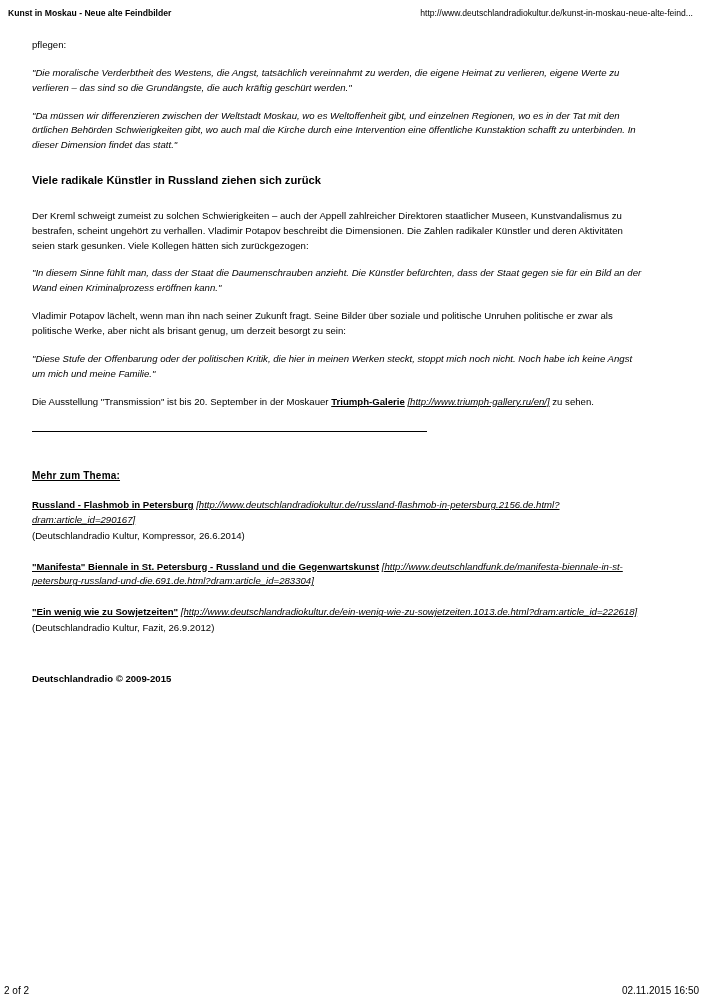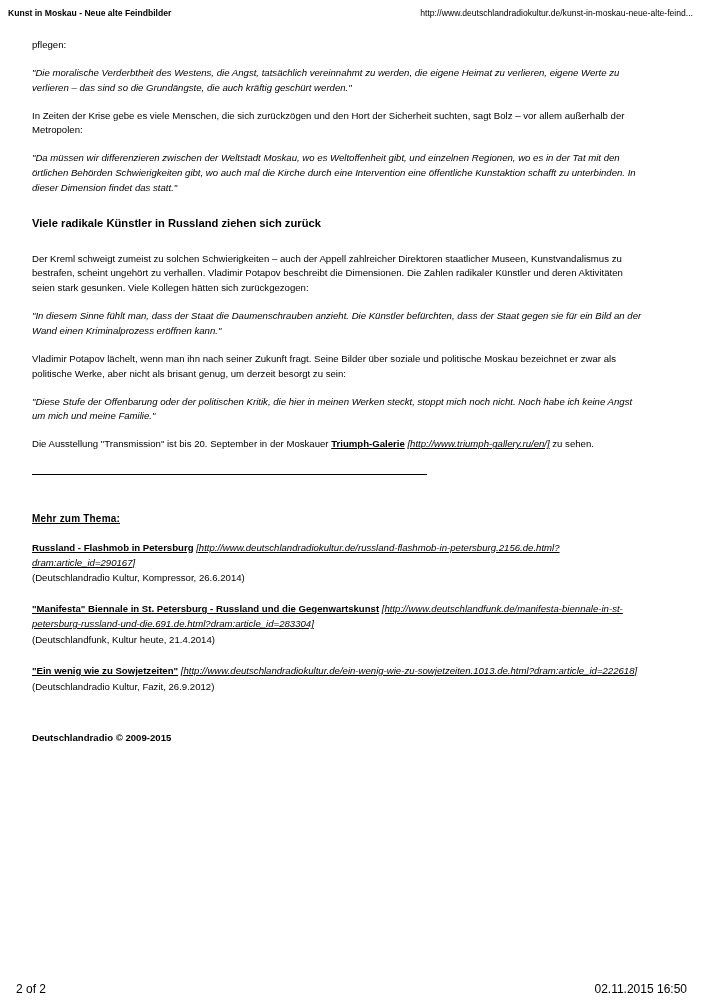--- a/index.html
+++ b/index.html
@@ -44,23 +44,23 @@
     white-space: nowrap;
     padding-right: 6px;
   }
 
   
   .print-footer {
     position: absolute;
     bottom: 4px;
     left: 0;
     right: 0;
-    padding: 0 16px;
+    padding: 0 4px;
     box-sizing: border-box;
-    font-size: 12px;
+    font-size: 10px;
     display: flex;
     justify-content: space-between;
   }
   .print-footer .left { padding-left: 0px; }
   .print-footer .right { padding-right: 4px; }
 
   
   .content {
     position: absolute;
     top: 38px;
@@ -137,51 +137,49 @@
     <div class="left">Kunst in Moskau - Neue alte Feindbilder</div>
     <div class="right">http://www.deutschlandradiokultur.de/kunst-in-moskau-neue-alte-feind...</div>
   </div>
 
   <div class="content">
 
     <p>pflegen:</p>
 
     <p class="quote">"Die moralische Verderbtheit des Westens, die Angst, tatsächlich vereinnahmt zu werden, die eigene Heimat zu verlieren, eigene Werte zu verlieren – das sind so die Grundängste, die auch kräftig geschürt werden."</p>
 
-    <p>In Zeiten der Krise gebe es viele Menschen, die sich zurückzögen und den Hort der Sicherheit suchten, sagt Bolz – vor allem außerhalb der Metropolen:</p>
 
     <p class="quote">"Da müssen wir differenzieren zwischen der Weltstadt Moskau, wo es Weltoffenheit gibt, und einzelnen Regionen, wo es in der Tat mit den örtlichen Behörden Schwierigkeiten gibt, wo auch mal die Kirche durch eine Intervention eine öffentliche Kunstaktion schafft zu unterbinden. In dieser Dimension findet das statt."</p>
 
     <h2 class="section-title">Viele radikale Künstler in Russland ziehen sich zurück</h2>
 
     <p>Der Kreml schweigt zumeist zu solchen Schwierigkeiten – auch der Appell zahlreicher Direktoren staatlicher Museen, Kunstvandalismus zu bestrafen, scheint ungehört zu verhallen. Vladimir Potapov beschreibt die Dimensionen. Die Zahlen radikaler Künstler und deren Aktivitäten seien stark gesunken. Viele Kollegen hätten sich zurückgezogen:</p>
 
     <p class="quote">"In diesem Sinne fühlt man, dass der Staat die Daumenschrauben anzieht. Die Künstler befürchten, dass der Staat gegen sie für ein Bild an der Wand einen Kriminalprozess eröffnen kann."</p>
 
-    <p>Vladimir Potapov lächelt, wenn man ihn nach seiner Zukunft fragt. Seine Bilder über soziale und politische Moskau bezeichnet er zwar als politische Werke, aber nicht als brisant genug, um derzeit besorgt zu sein:</p>
+    <p>Vladimir Potapov lächelt, wenn man ihn nach seiner Zukunft fragt. Seine Bilder über soziale und politische Unruhen politische er zwar als politische Werke, aber nicht als brisant genug, um derzeit besorgt zu sein:</p>
 
     <p class="quote">"Diese Stufe der Offenbarung oder der politischen Kritik, die hier in meinen Werken steckt, stoppt mich noch nicht. Noch habe ich keine Angst um mich und meine Familie."</p>
 
     <p><span>Die Ausstellung "Transmission" ist bis 20. September in der Moskauer </span><span class="inline-link">Triumph-Galerie</span> <span class="inline-url">[http://www.triumph-gallery.ru/en/]</span><span> zu sehen.</span></p>
 
     <div class="hr"></div>
 
     <div class="more-title">Mehr zum Thema:</div>
 
 
     <div class="related-item">
       <span class="title">Russland - Flashmob in Petersburg</span>
       <span class="url">[http://www.deutschlandradiokultur.de/russland-flashmob-in-petersburg.2156.de.html?dram:article_id=290167]</span>
       <div class="src">(Deutschlandradio Kultur, Kompressor, 26.6.2014)</div>
     </div>
 
     <div class="related-item">
       <span class="title">"Manifesta" Biennale in St. Petersburg - Russland und die Gegenwartskunst</span>
       <span class="url">[http://www.deutschlandfunk.de/manifesta-biennale-in-st-petersburg-russland-und-die.691.de.html?dram:article_id=283304]</span>
-      <div class="src">(Deutschlandfunk, Kultur heute, 21.4.2014)</div>
     </div>
 
 
     <div class="related-item">
       <span class="title">"Ein wenig wie zu Sowjetzeiten"</span>
       <span class="url">[http://www.deutschlandradiokultur.de/ein-wenig-wie-zu-sowjetzeiten.1013.de.html?dram:article_id=222618]</span>
       <div class="src">(Deutschlandradio Kultur, Fazit, 26.9.2012)</div>
     </div>
 
     <div class="copyright">Deutschlandradio © 2009-2015</div>

